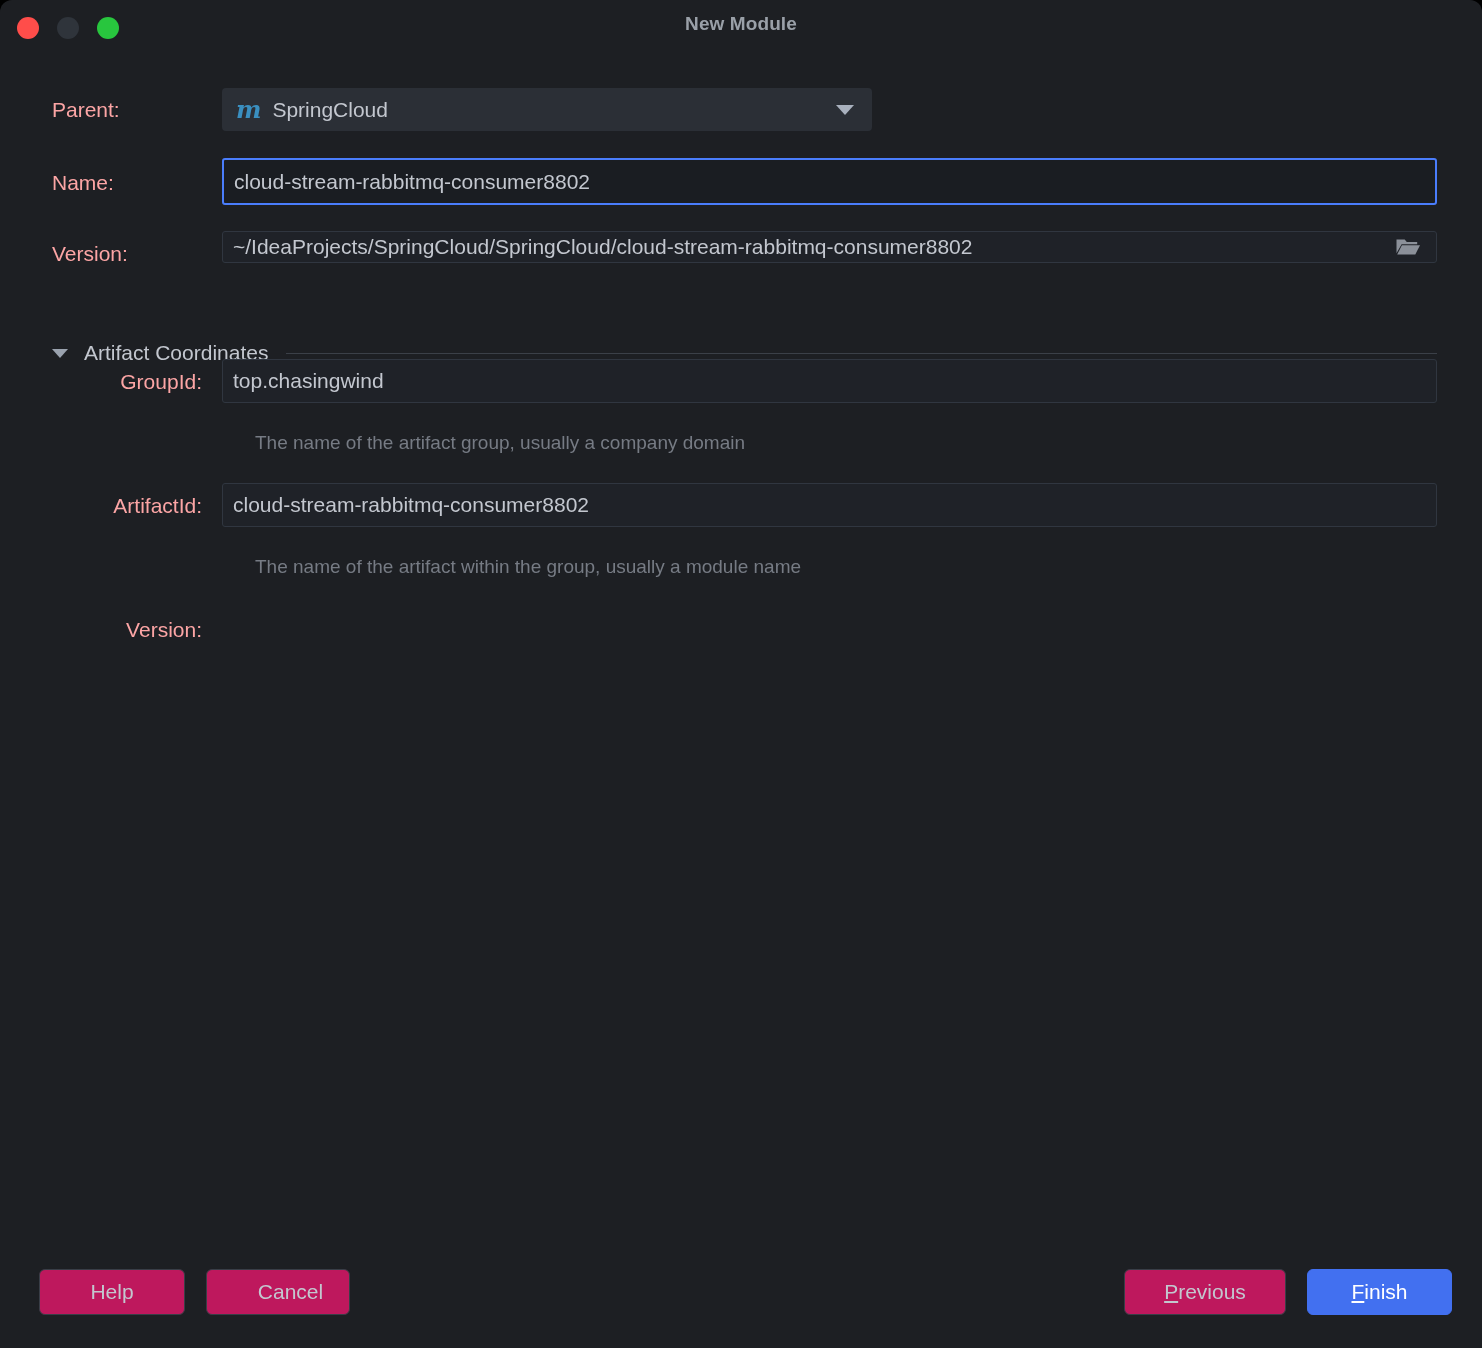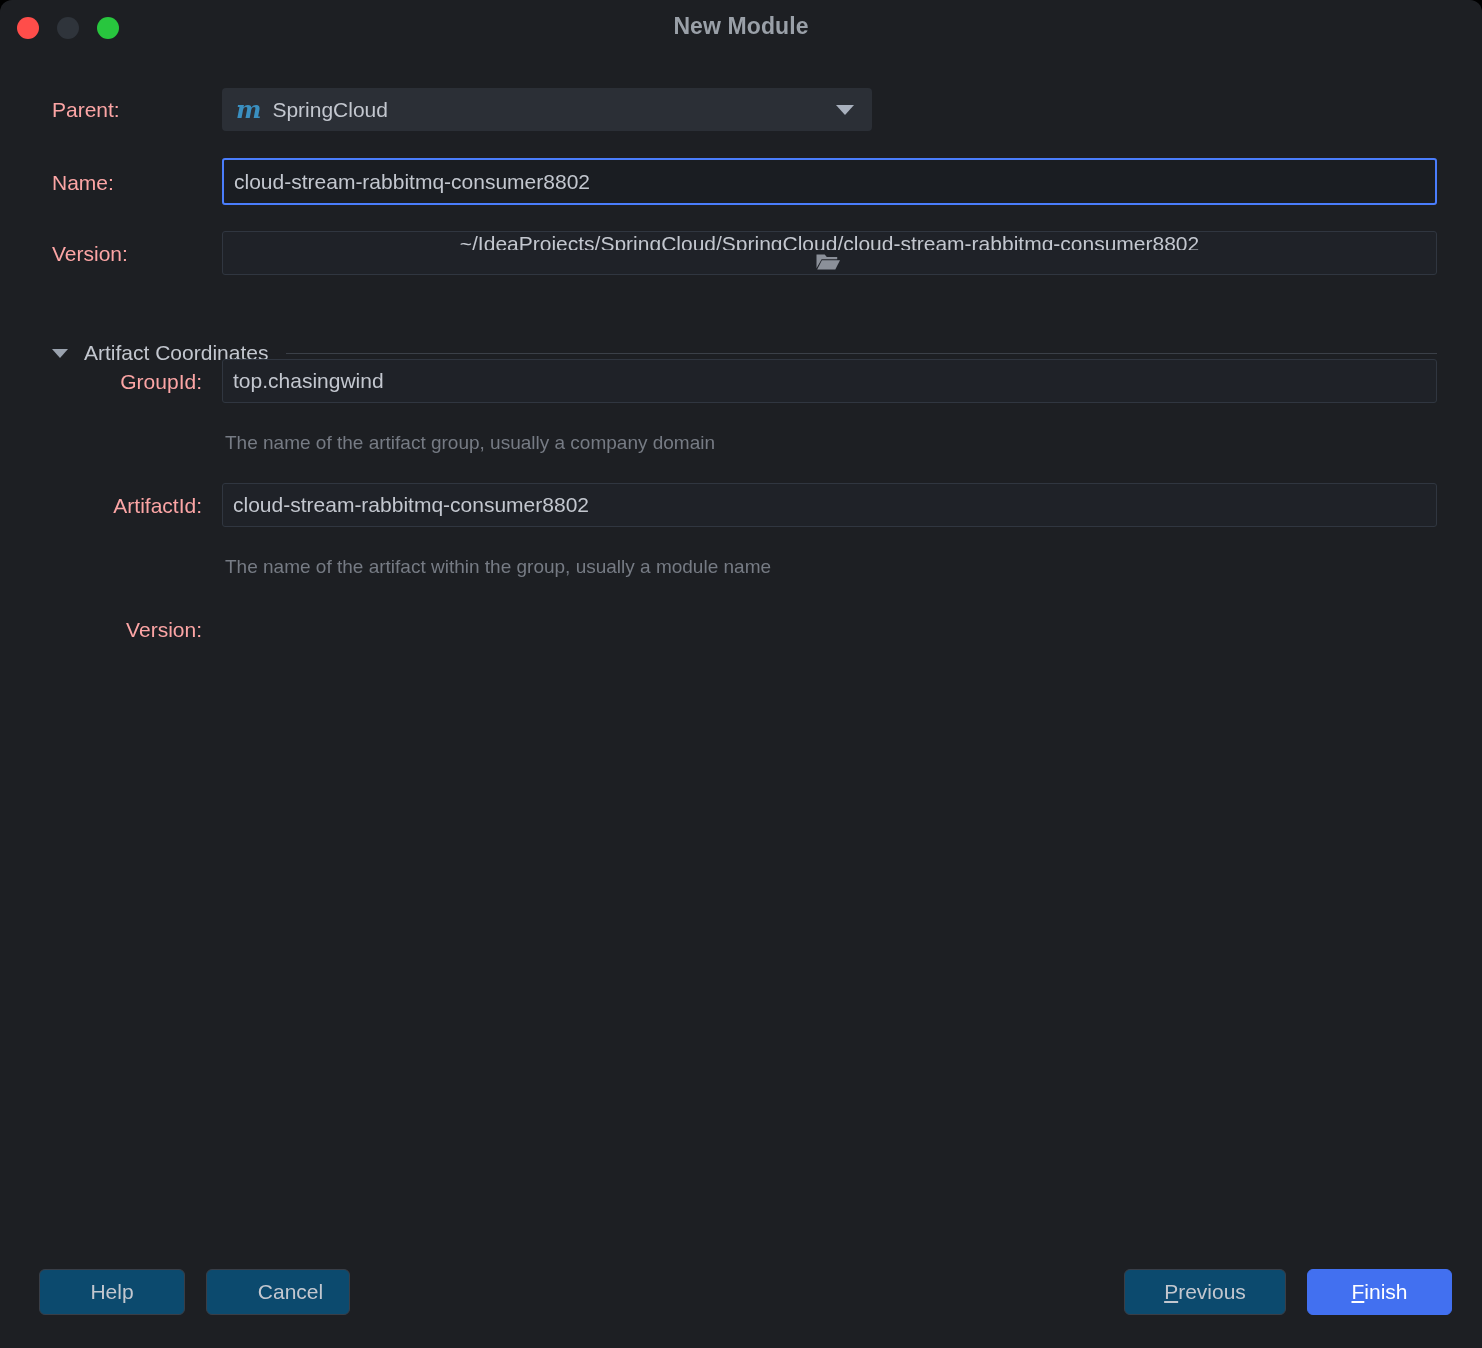--- a/index.html
+++ b/index.html
@@ -49,21 +49,21 @@
   .light.close   { background: #ff4d4a; }
   .light.min     { background: #2f343b; }
   .light.zoom    { background: #28c63e; }
 
   .title {
     position: absolute;
     left: 0;
     top: 13px;
     width: 1482px;
     text-align: center;
-    font-size: 23px;
+    font-size: 19px;
     font-weight: bold;
     color: #9aa0a8;
     letter-spacing: 0.1px;
   }
 
   
   .row {
     position: absolute;
     display: flex;
     align-items: center;
@@ -180,33 +180,34 @@
     flex: 1;
     margin-left: 18px;
   }
 
   
   .hint {
     position: absolute;
     font-size: 19px;
     color: #767b84;
     white-space: nowrap;
+    margin-left: 30px;
   }
 
   
   .btn {
     position: absolute;
     height: 46px;
     border-radius: 6px;
     box-sizing: border-box;
     display: flex;
     align-items: center;
     justify-content: center;
     font-size: 21px;
-    background: #0c4a6e;
+    background: #be185d;
     border: 1px solid #393e47;
     color: #c3c7cf;
     user-select: none;
   }
   .btn.primary {
     background: #4270f0;
     border: 1px solid #4270f0;
     color: #ffffff;
   }
   .mn { text-decoration: underline; }
@@ -237,21 +238,21 @@
   <div class="row" style="left:52px; top:160px; width:160px; height:45px;">
     <span class="lbl">Name:</span>
   </div>
   <div class="field focused" style="left:222px; top:158px; width:1215px; height:47px;">
     <span class="ftext">cloud-stream-rabbitmq-consumer8802</span>
   </div>
 
   <div class="row" style="left:52px; top:232px; width:160px; height:44px;">
     <span class="lbl">Version:</span>
   </div>
-  <div class="field" style="left:222px; top:231px; width:1215px; height:44px;flex-direction:column;">
+  <div class="field" style="left:222px; top:231px; width:1215px; height:32px;">
     <span class="ftext">~/IdeaProjects/SpringCloud/SpringCloud/cloud-stream-rabbitmq-consumer8802</span>
     <span class="folder-icon">
       <svg width="26" height="22" viewBox="0 0 26 22" xmlns="http://www.w3.org/2000/svg">
         <path d="M1.5 3.5 h8.2 l2.1 2.6 h10.4 v2.2 H6.6 L1.5 17.2 Z" fill="#8b9099"></path>
         <path d="M6.9 9.3 H25 L20.3 18.4 H2.2 Z" fill="#8b9099"></path>
       </svg>
     </span>
   </div>
 
   <div class="section">

